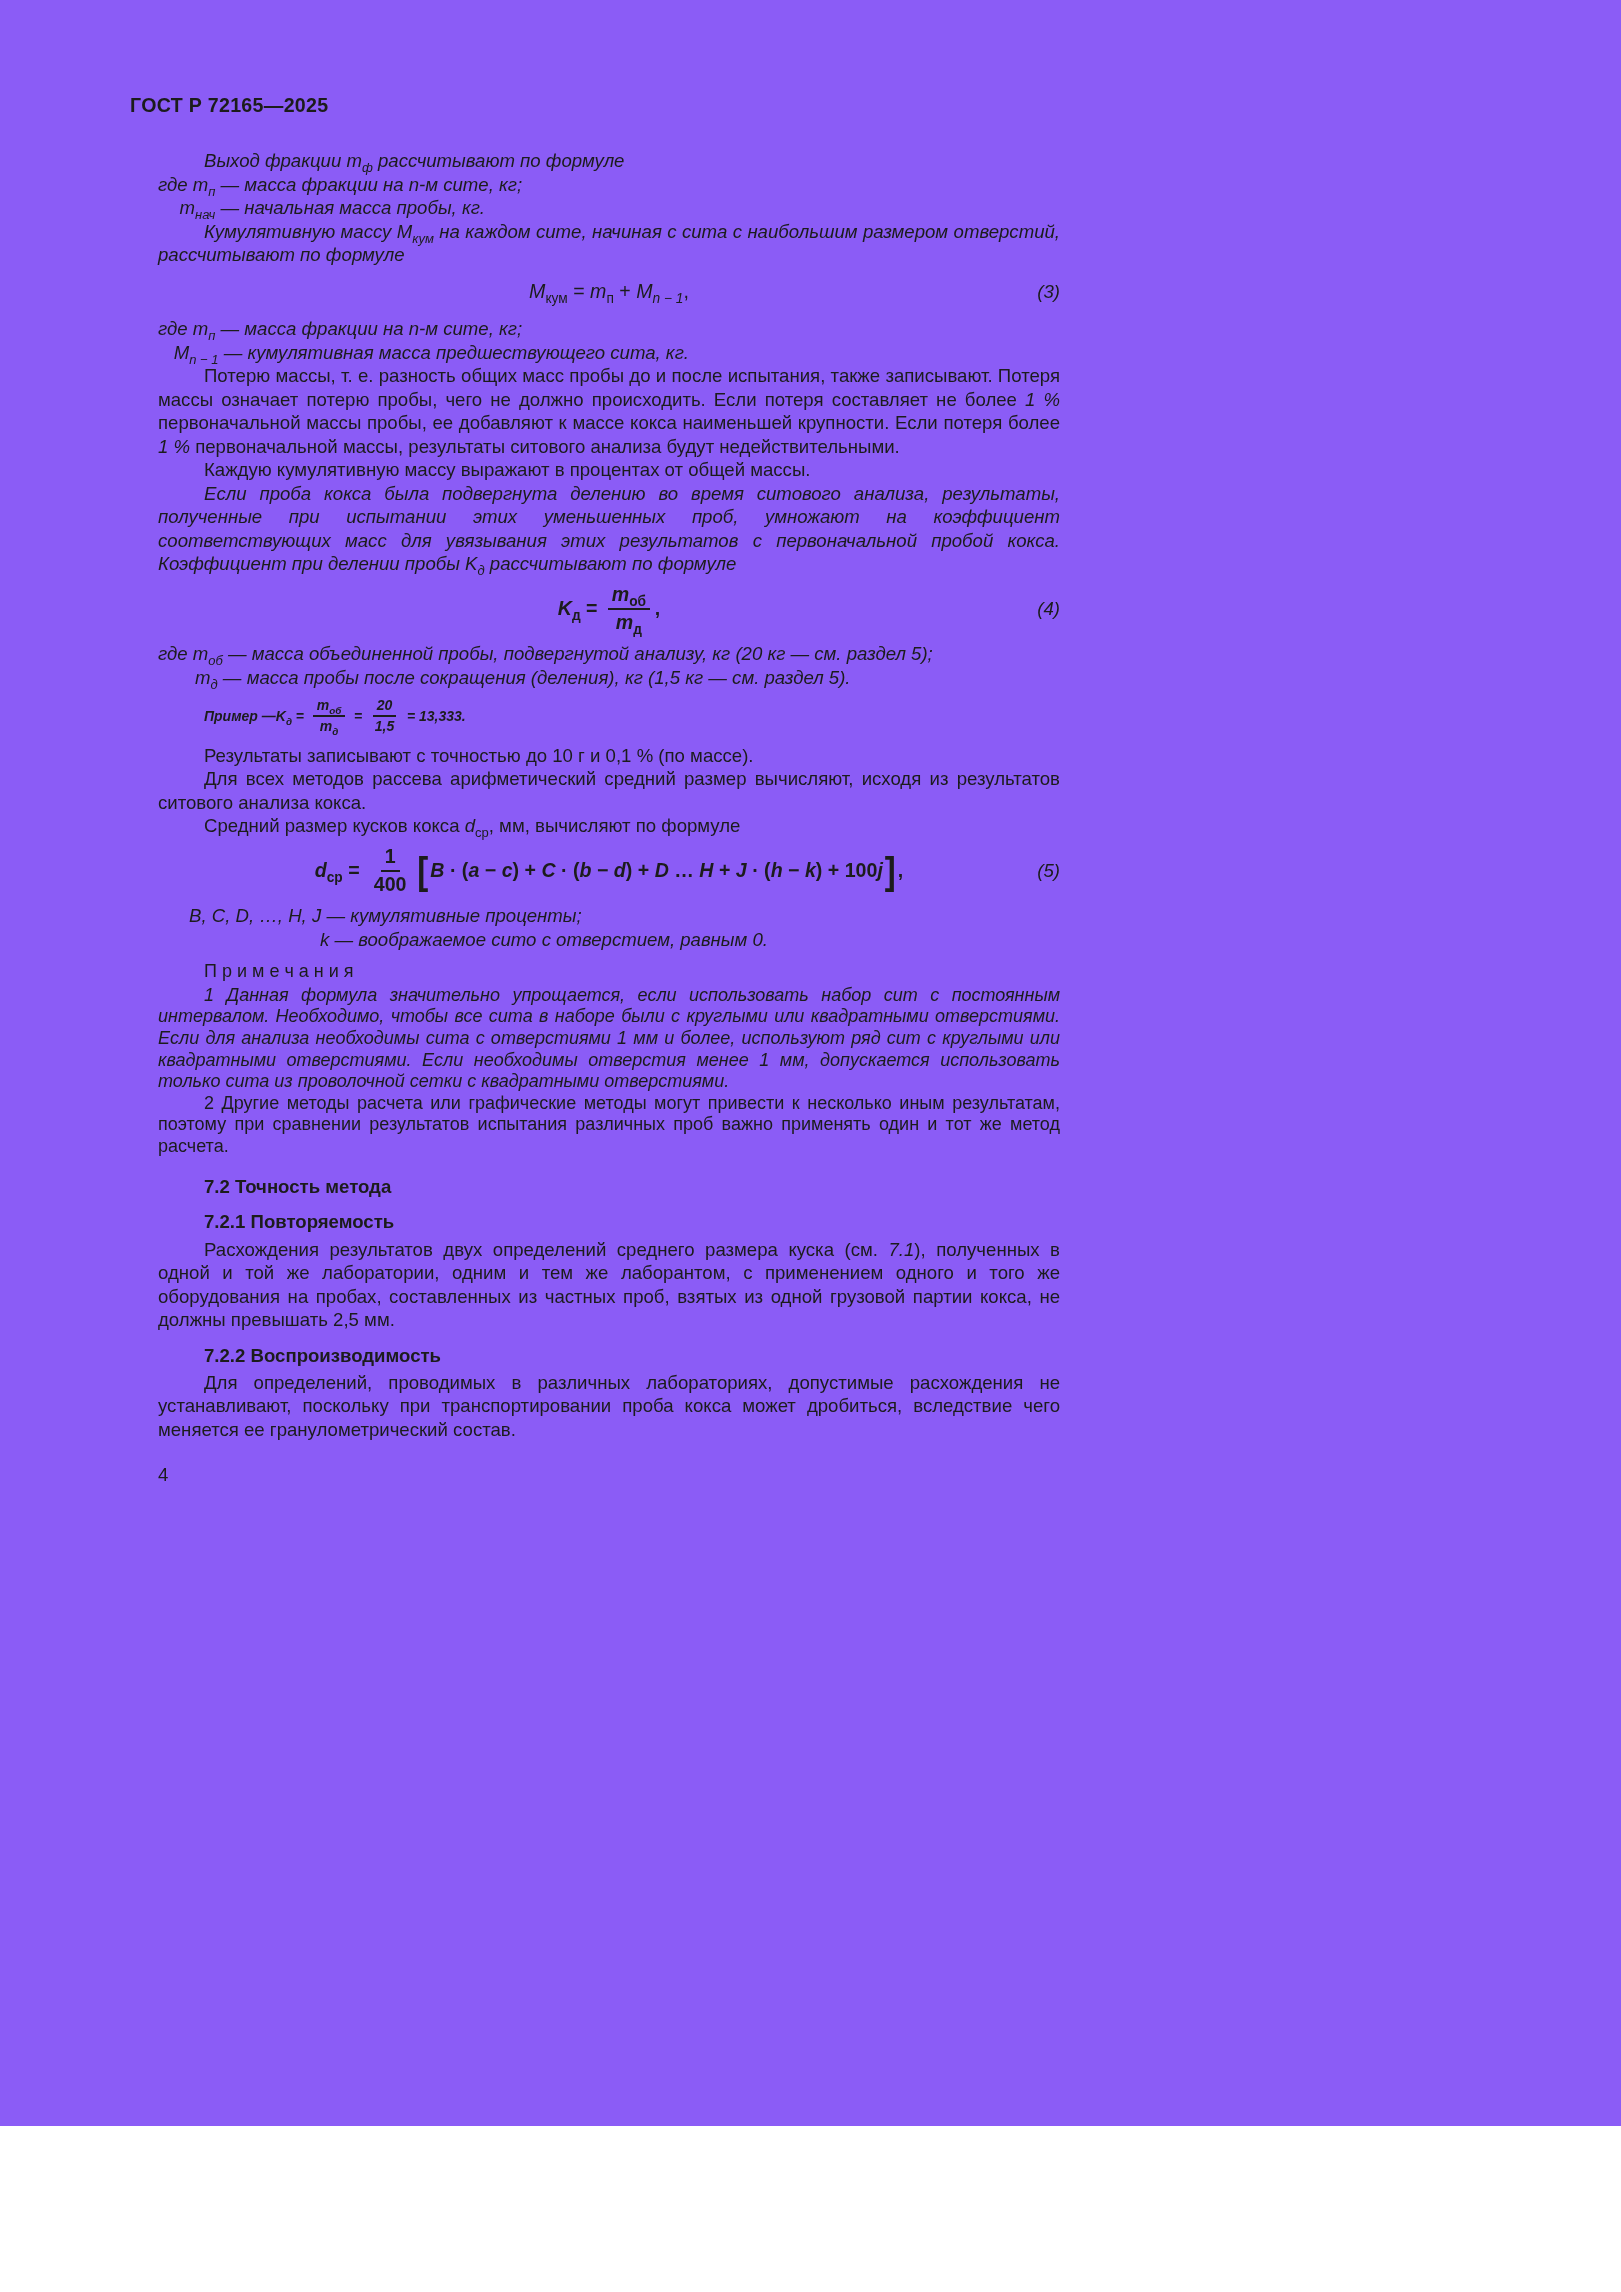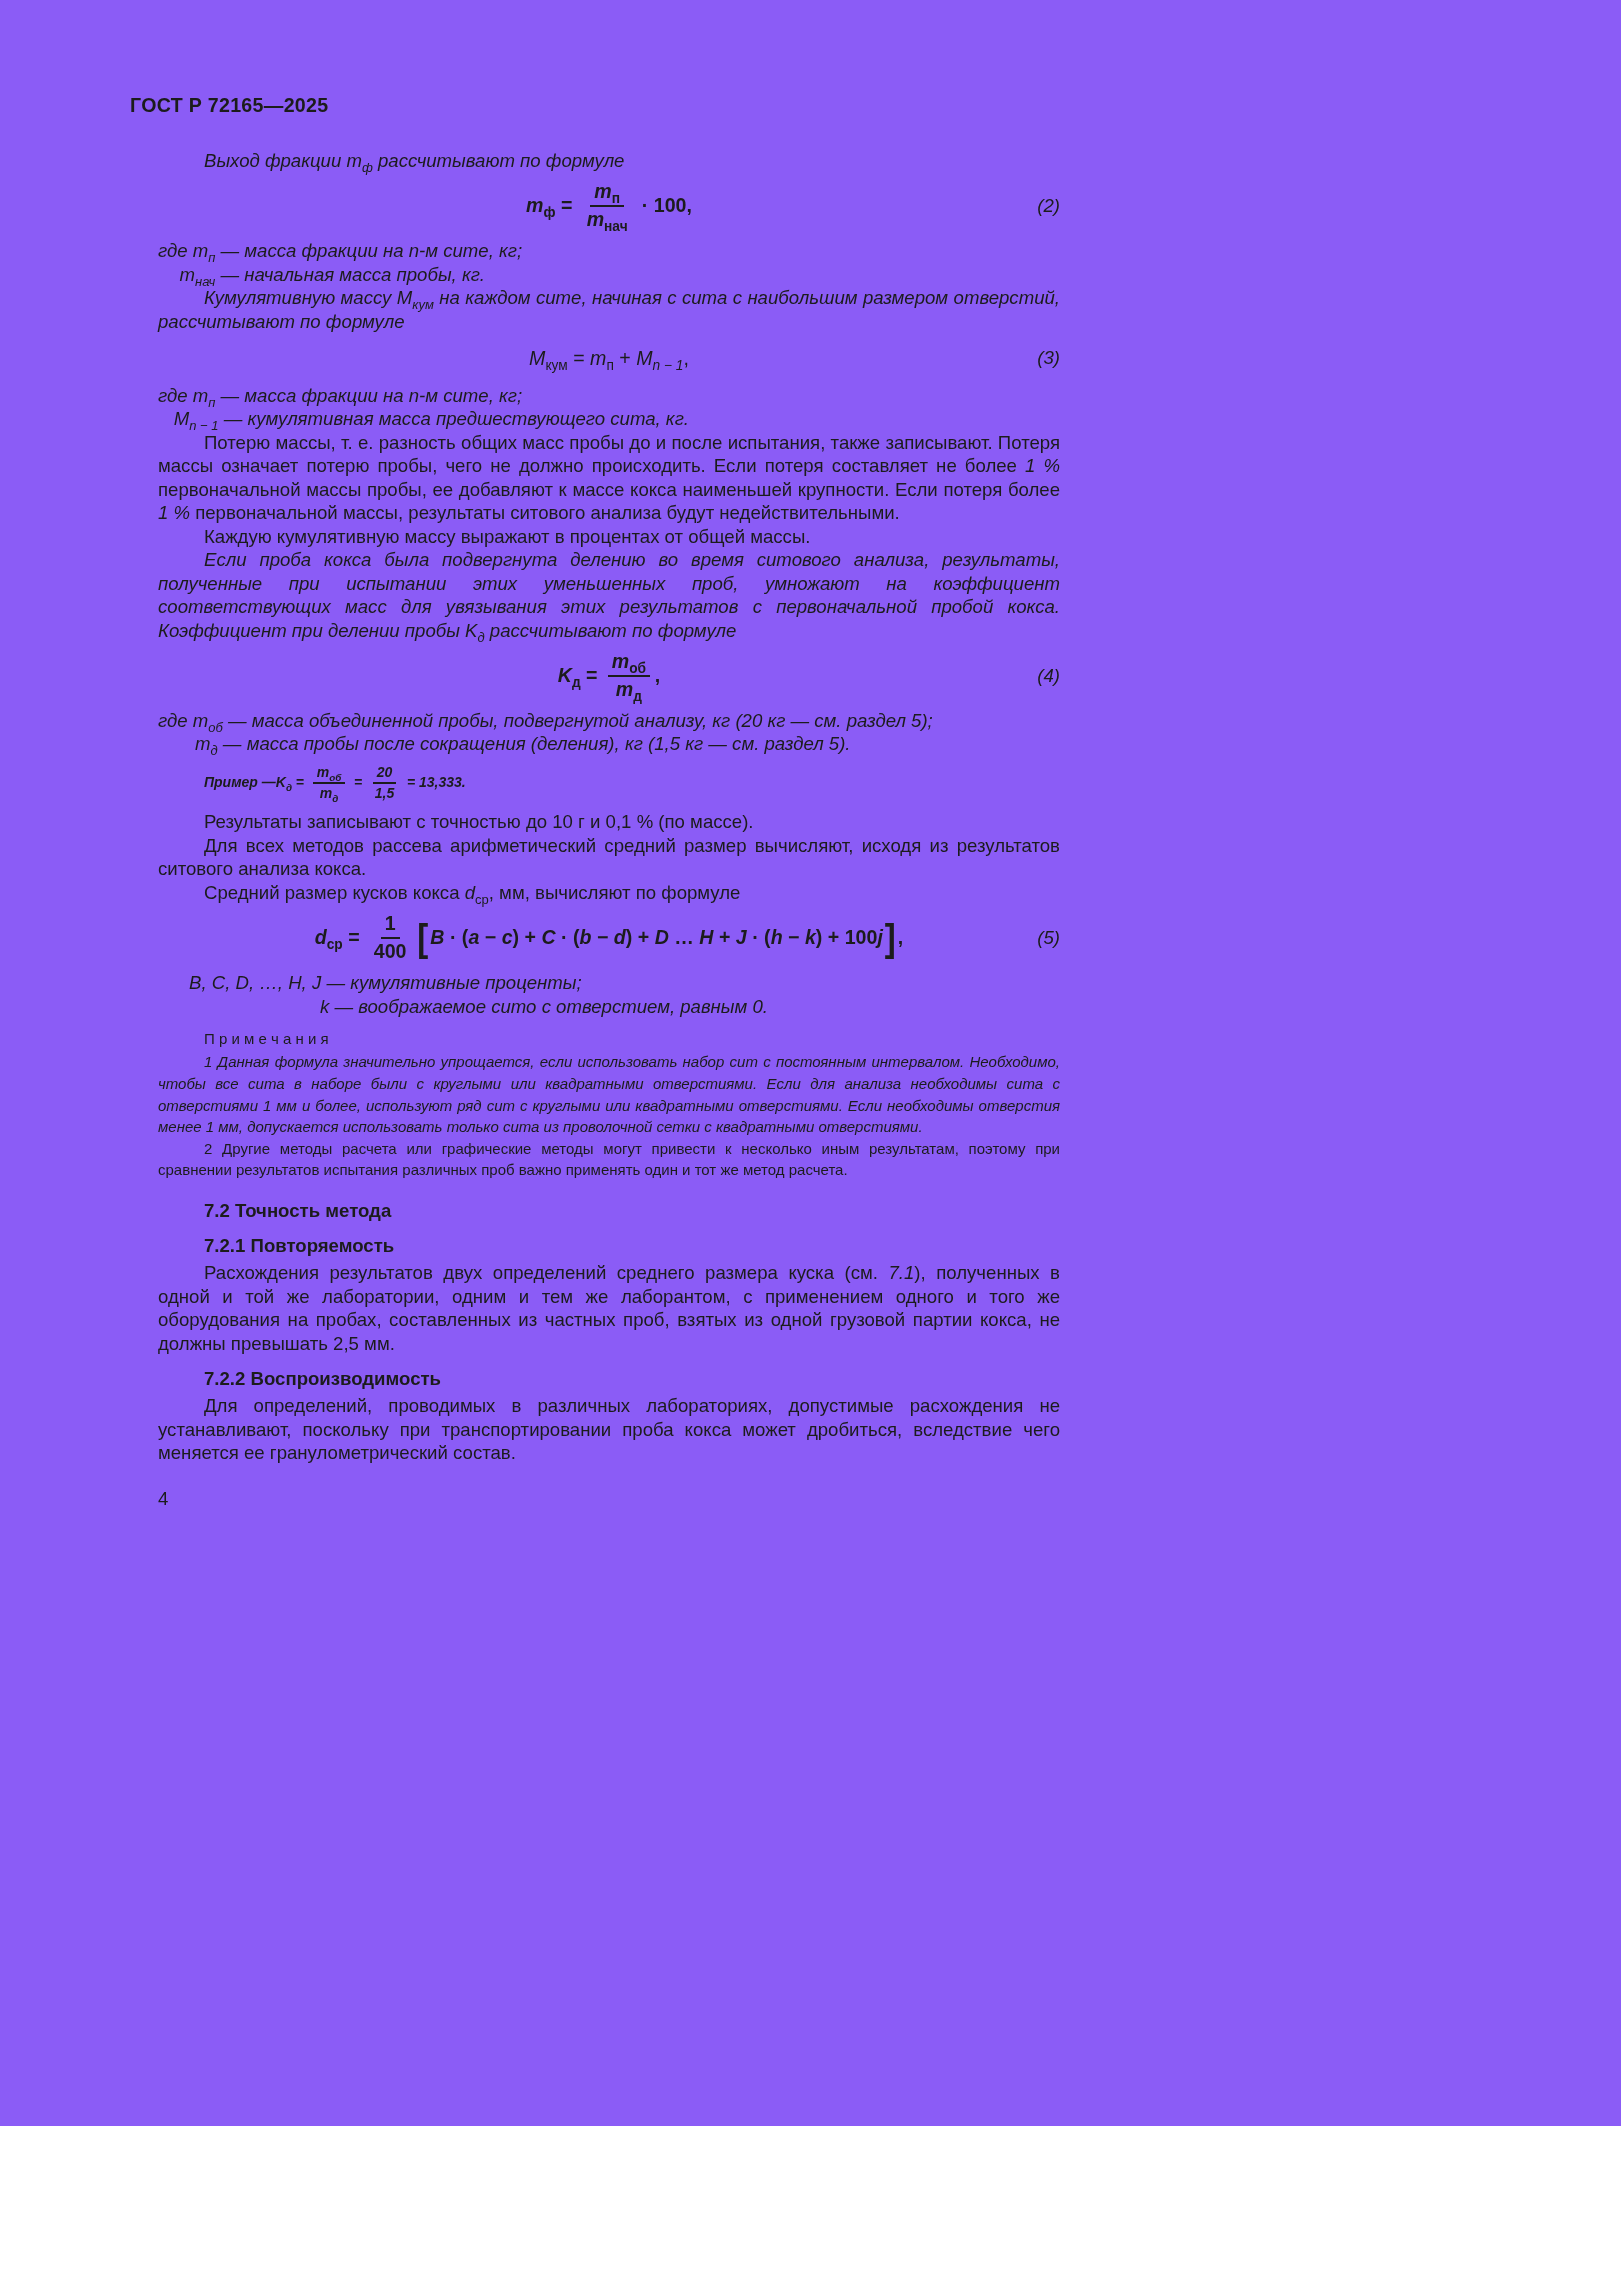--- a/index.html
+++ b/index.html
@@ -35,21 +35,21 @@
   p, .line { margin: 0; }
   .ind  { text-indent: 46px; }
   .just { text-align: justify; }
   .it   { font-style: italic; }
   .bd   { font-weight: bold; }
   .pad16  { padding-left: 15.7px; }
   .pad22  { padding-left: 21.6px; }
   .pad32  { padding-left: 31px; }
   .pad38  { padding-left: 37px; }
   .pad165 { padding-left: 162px; }
-  .small { font-size: 15px; line-height: 21.6px; }
+  .small { font-size: 18px; line-height: 21.6px; }
   .notes-title { margin-top: 9.8px; margin-bottom: 2px; }
   .h-main { margin: 17.6px 0 9.8px; font-weight: bold; }
   .h-sub  { margin: 11.8px 0 3.9px;  font-weight: bold; }
 
   
   .frow {
     position: relative;
     display: flex;
     justify-content: center;
     align-items: center;
@@ -98,31 +98,20 @@
 <body>
 
 <div class="page">
 
   <div class="doc-header">ГОСТ Р 72165—2025</div>
 
   <div class="content">
 
     <p class="it ind"><span>Выход фракции </span><span>m</span><sub>ф</sub><span> рассчитывают по формуле</span></p>
 
-    <div class="frow">
-      <span class="formula bd">
-        <span><span class="it">m</span><sub>ф</sub><span>&nbsp;=&nbsp;</span></span>
-        <span class="frac">
-          <span class="fr-num"><span class="it">m</span><sub>п</sub></span>
-          <span class="fr-den"><span class="it">m</span><sub>нач</sub></span>
-        </span>
-        <span><span>&nbsp;·&nbsp;100,</span></span>
-      </span>
-      <span class="fnum">(2)</span>
-    </div>
 
     <div class="line it just"><span>где </span><span>m</span><sub>п</sub><span> — масса фракции на </span><span>n</span><span>-м сите, кг;</span></div>
     <div class="line it pad22"><span>m</span><sub>нач</sub><span> — начальная масса пробы, кг.</span></div>
 
     <p class="it ind just"><span>Кумулятивную массу </span><span>M</span><sub>кум</sub><span> на каждом сите, начиная с сита с наибольшим размером отверстий, рассчитывают по формуле</span></p>
 
     <div class="frow">
       <span class="formula">
         <span><span class="it">M</span><sub>кум</sub><span> = </span><span class="it">m</span><sub>п</sub><span> + </span><span class="it">M</span><sub class="it">n − 1</sub><span>,</span></span>
       </span>

